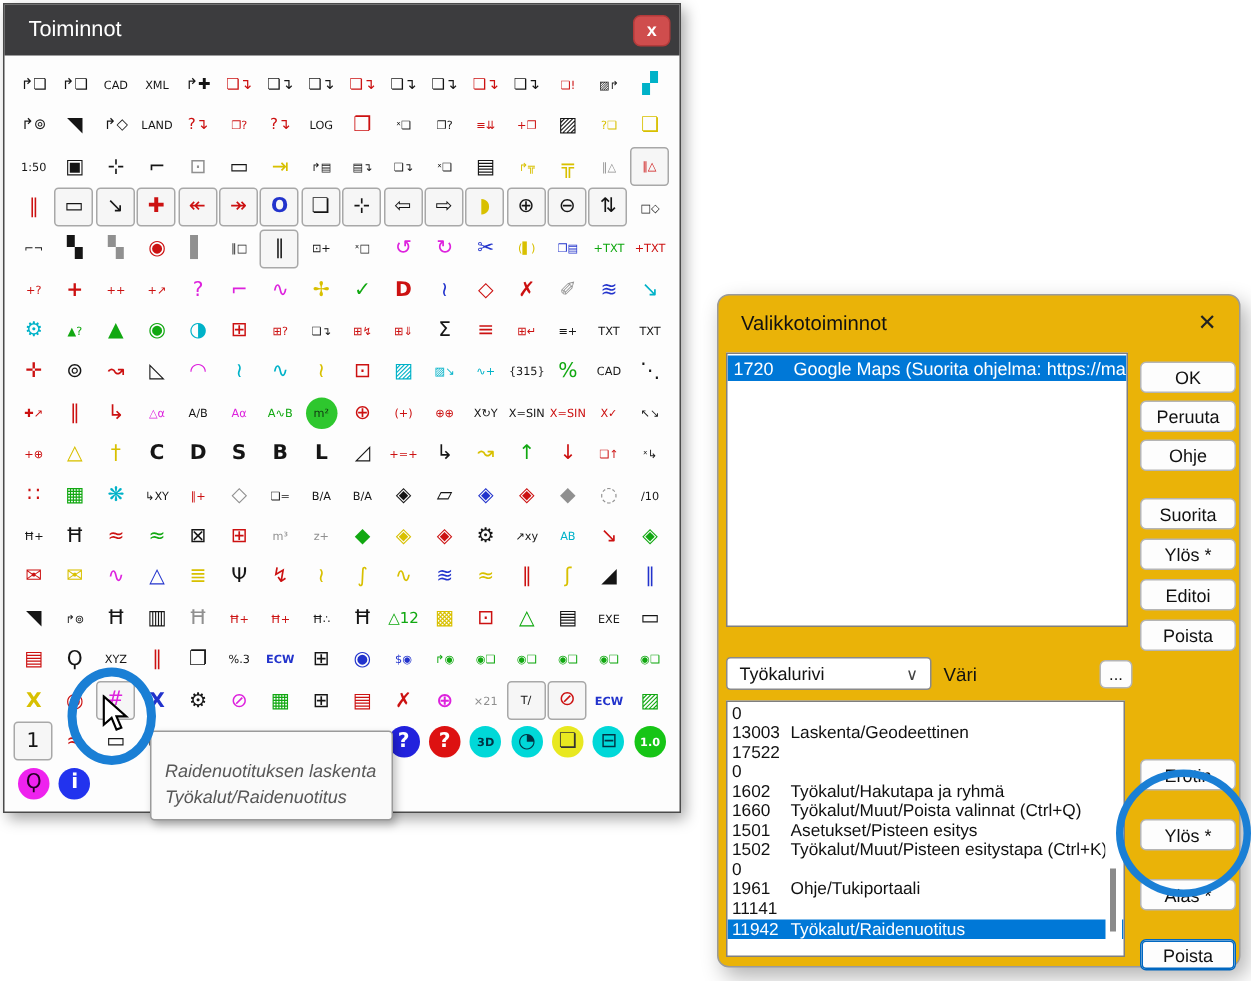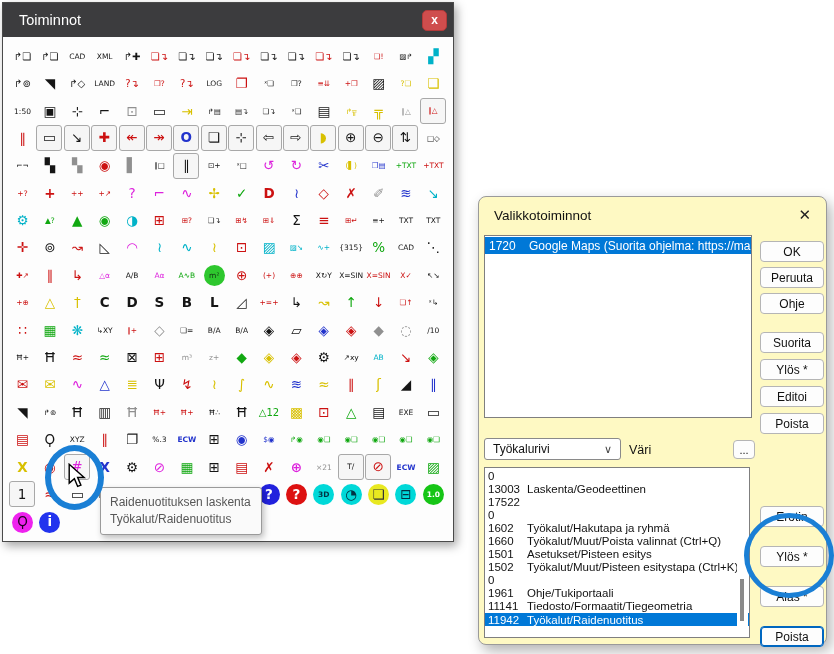--- a/index.html
+++ b/index.html
@@ -44,35 +44,35 @@
   .icirc {
     width:21px; height:21px; border-radius:50%;
     display:flex; align-items:center; justify-content:center;
   }
 
   
   .tooltip {
     position:absolute; left:100px; top:487px; z-index:30;
     background:#fafafa; border:1px solid #9a9a9a; border-radius:3px;
     box-shadow:2px 3px 6px rgba(0,0,0,.25);
-    padding:6px 10px 6px 9px; font-size:12px; line-height:17px;
-    color:#575757; white-space:nowrap;
+    padding:18px 10px 6px 9px; font-size:12px; line-height:17px;
+    color:#575757; white-space:nowrap;font-style:italic;
   }
 
   
   .hl-circle-left {
     position:absolute; left:45px; top:445px; width:59px; height:65px;
     border:6px solid #1a7fd5; border-radius:50%; z-index:40;
   }
   .cursor { position:absolute; left:66px; top:463px; z-index:50; }
 
   
   .dlg {
     position:absolute; left:478px; top:196px; width:349px; height:449px;
-    background:#fef9c3; border:1px solid #9a9a9a; border-radius:8px;
+    background:#eab308; border:1px solid #9a9a9a; border-radius:8px;
     box-shadow:4px 6px 14px rgba(0,0,0,.3); font-size:12.5px; color:#111;
   }
   .dlg .tbar2 {
     height:36px; display:flex; align-items:center; padding:0 15px; font-size:13.5px;
   }
   .dlg .close-x { margin-left:auto; font-size:15px; color:#222; cursor:default; }
 
   .menu-list {
     position:absolute; left:5px; top:38px; width:268px; height:183px;
     background:#fff; border:1px solid #7f7f7f; padding-top:1px; overflow:hidden;
@@ -1049,21 +1049,20 @@
       <div class="lrow">
         <span class="lid">0</span>
         <span class="lname"></span>
       </div>
       <div class="lrow">
         <span class="lid">1961</span>
         <span class="lname">Ohje/Tukiportaali</span>
       </div>
       <div class="lrow">
         <span class="lid">11141</span>
-        <span class="lname">Tiedosto/Formaatit/Tiegeometria</span>
       </div>
       <div class="lrow sel">
         <span class="lid">11942</span>
         <span class="lname">Työkalut/Raidenuotitus</span>
       </div>
       <div class="sb">
       <div class="sb-thumb"></div>
     </div>
   </div>
 

